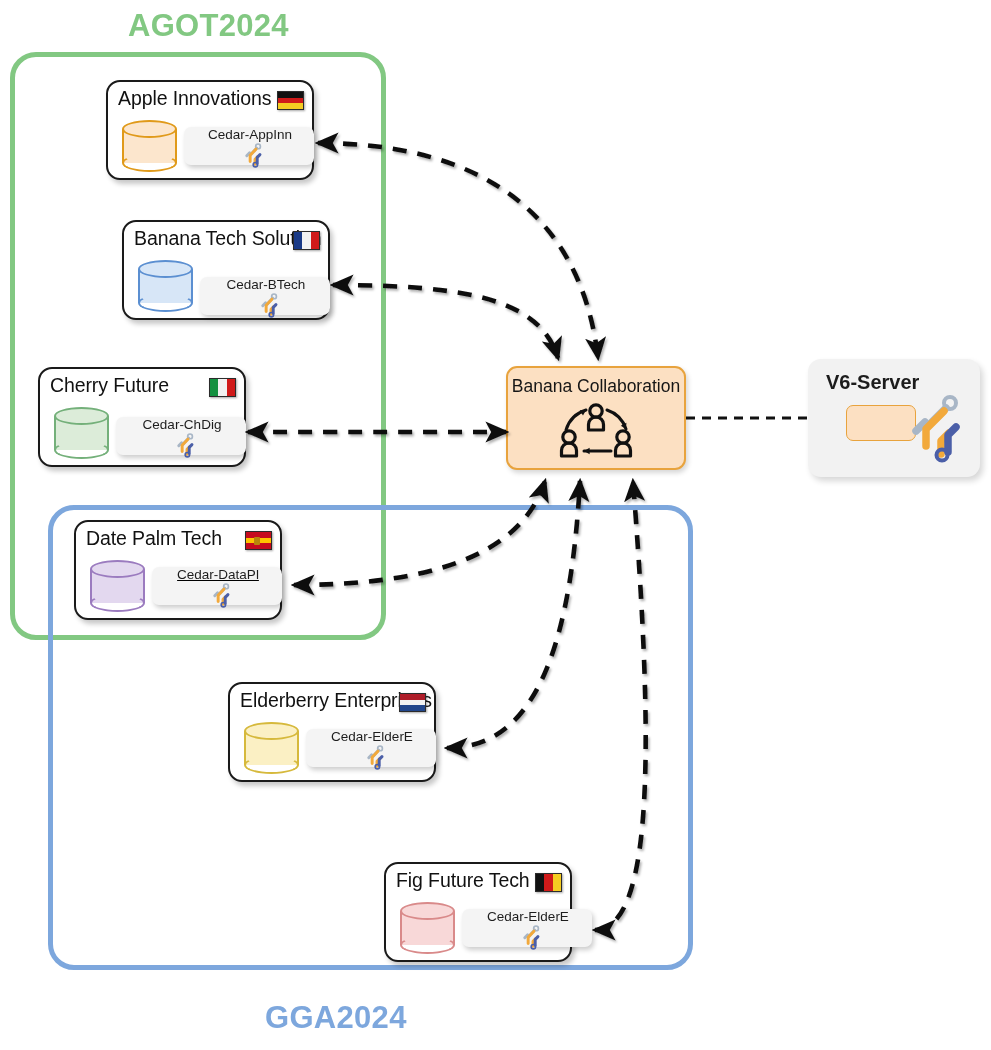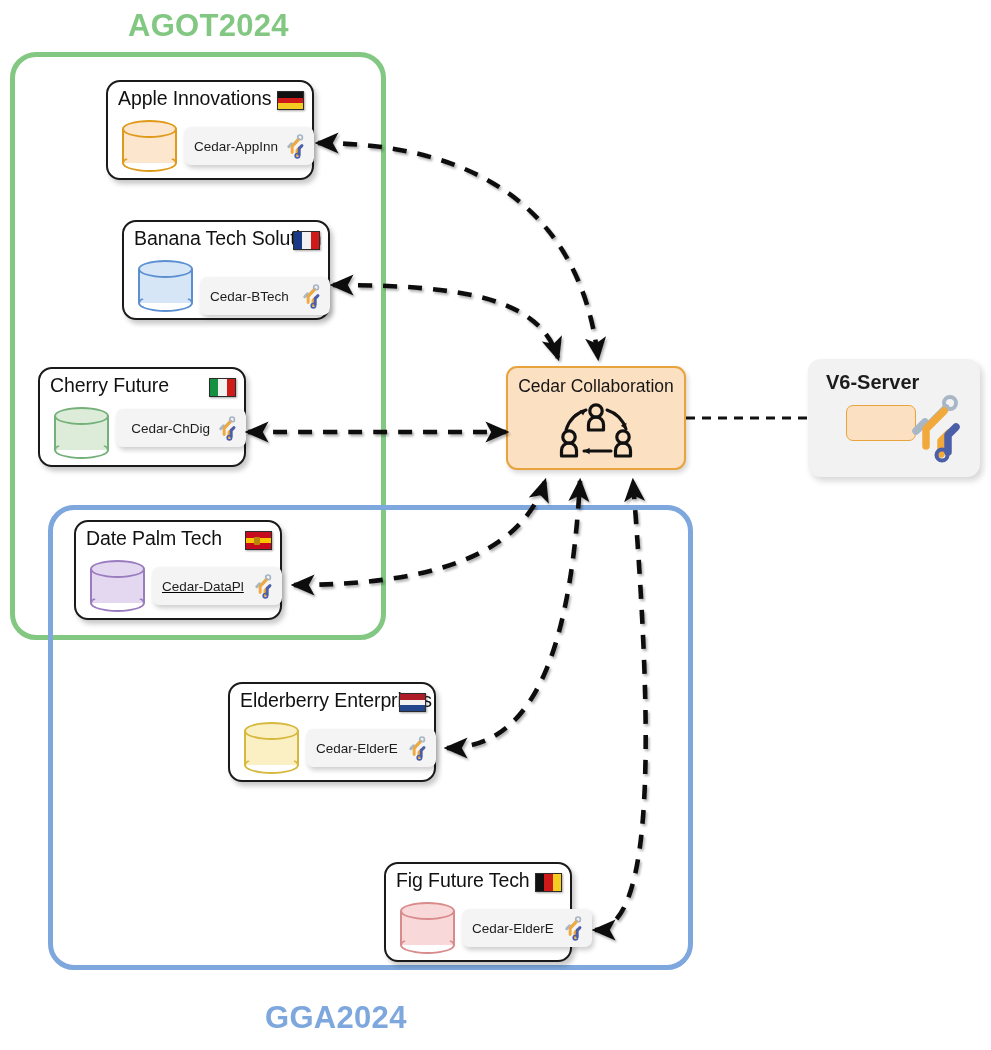--- a/index.html
+++ b/index.html
@@ -131,20 +131,21 @@
     position: absolute;
     background: #f4f4f4;
     border-radius: 7px;
     box-shadow: 2px 3px 5px rgba(0,0,0,0.20);
     display: flex;
     align-items: center;
     justify-content: space-between;
     padding: 0 8px 0 10px;
     box-sizing: border-box;
     height: 38px;
+    flex-direction: column;
   }
   .pod-label {
     font-size: 13.5px;
     color: #1d1d1d;
     white-space: nowrap;
   }
   .pod-icon { width: 22px; height: 26px; flex: 0 0 auto; margin-left: 6px; }
 
   
   .hub {
@@ -313,21 +314,21 @@
           <i style="background:#139140"></i>
           <i style="background:#f2f2f2"></i>
           <i style="background:#d01a1a"></i>
         </div>
     </div>
     <div class="cyl" style="left:14px; top:38px;">
       <div class="body" style="border-color:#74b07a; background:#dcecd9;"></div>
       <div class="top" style="border-color:#74b07a; background:#dcecd9;"></div>
       <div class="bot" style="border-color:#74b07a;"></div>
     </div>
-    <div class="pod" style="left:76px; top:40px; width:130px;justify-content:flex-end;">
+    <div class="pod" style="left:76px; top:48px; width:130px;">
       <span class="pod-label">Cedar-ChDig</span>
       <svg class="pod-icon" viewBox="0 0 24 28">
         <circle cx="17.5" cy="4.6" r="2.6" fill="none" stroke="#a8b6c6" stroke-width="1.8"></circle>
         <path d="M16 6.4 L9.6 13.4" stroke="#a8b6c6" stroke-width="3.2" stroke-linecap="round" fill="none"></path>
         <path d="M8.3 11.6 L5.2 14.8" stroke="#a8b6c6" stroke-width="3.2" stroke-linecap="round" fill="none"></path>
         <path d="M15.2 7.6 L8.9 14.4 L8.9 21.2" stroke="#f2a93b" stroke-width="3.2" stroke-linecap="round" stroke-linejoin="round" fill="none"></path>
         <path d="M17.2 15.8 L14.2 18.8 L14.2 24.2" stroke="#f2a93b" stroke-width="3.2" stroke-linecap="round" stroke-linejoin="round" fill="none"></path>
         <path d="M19.6 13.6 L16.6 16.6 L16.6 23.4" stroke="#4b5fa8" stroke-width="3.2" stroke-linecap="round" stroke-linejoin="round" fill="none"></path>
         <circle cx="14.6" cy="24.6" r="2.4" fill="none" stroke="#4b5fa8" stroke-width="1.8"></circle>
       </svg>
@@ -413,21 +414,21 @@
         <path d="M8.3 11.6 L5.2 14.8" stroke="#a8b6c6" stroke-width="3.2" stroke-linecap="round" fill="none"></path>
         <path d="M15.2 7.6 L8.9 14.4 L8.9 21.2" stroke="#f2a93b" stroke-width="3.2" stroke-linecap="round" stroke-linejoin="round" fill="none"></path>
         <path d="M17.2 15.8 L14.2 18.8 L14.2 24.2" stroke="#f2a93b" stroke-width="3.2" stroke-linecap="round" stroke-linejoin="round" fill="none"></path>
         <path d="M19.6 13.6 L16.6 16.6 L16.6 23.4" stroke="#4b5fa8" stroke-width="3.2" stroke-linecap="round" stroke-linejoin="round" fill="none"></path>
         <circle cx="14.6" cy="24.6" r="2.4" fill="none" stroke="#4b5fa8" stroke-width="1.8"></circle>
       </svg>
     </div>
   </div>
 
   <div class="hub" style="left:506px; top:366px; width:180px; height:104px;">
-    <div class="hub-title">Cedar Collaboration</div>
+    <div class="hub-title">Banana Collaboration</div>
     <svg class="hub-icon" viewBox="0 0 82 62">
 
       <circle cx="41" cy="9" r="6.2" fill="none" stroke="#111" stroke-width="3.2"></circle>
       <path d="M33.5 28 v-5.5 a7.5 7.5 0 0 1 7.5 -7.5 a7.5 7.5 0 0 1 7.5 7.5 v5.5 z" fill="none" stroke="#111" stroke-width="3.2" stroke-linejoin="round"></path>
 
       <circle cx="14" cy="35" r="6.2" fill="none" stroke="#111" stroke-width="3.2"></circle>
       <path d="M6.5 54 v-5.5 a7.5 7.5 0 0 1 7.5 -7.5 a7.5 7.5 0 0 1 7.5 7.5 v5.5 z" fill="none" stroke="#111" stroke-width="3.2" stroke-linejoin="round"></path>
 
       <circle cx="68" cy="35" r="6.2" fill="none" stroke="#111" stroke-width="3.2"></circle>
       <path d="M60.5 54 v-5.5 a7.5 7.5 0 0 1 7.5 -7.5 a7.5 7.5 0 0 1 7.5 7.5 v5.5 z" fill="none" stroke="#111" stroke-width="3.2" stroke-linejoin="round"></path>

